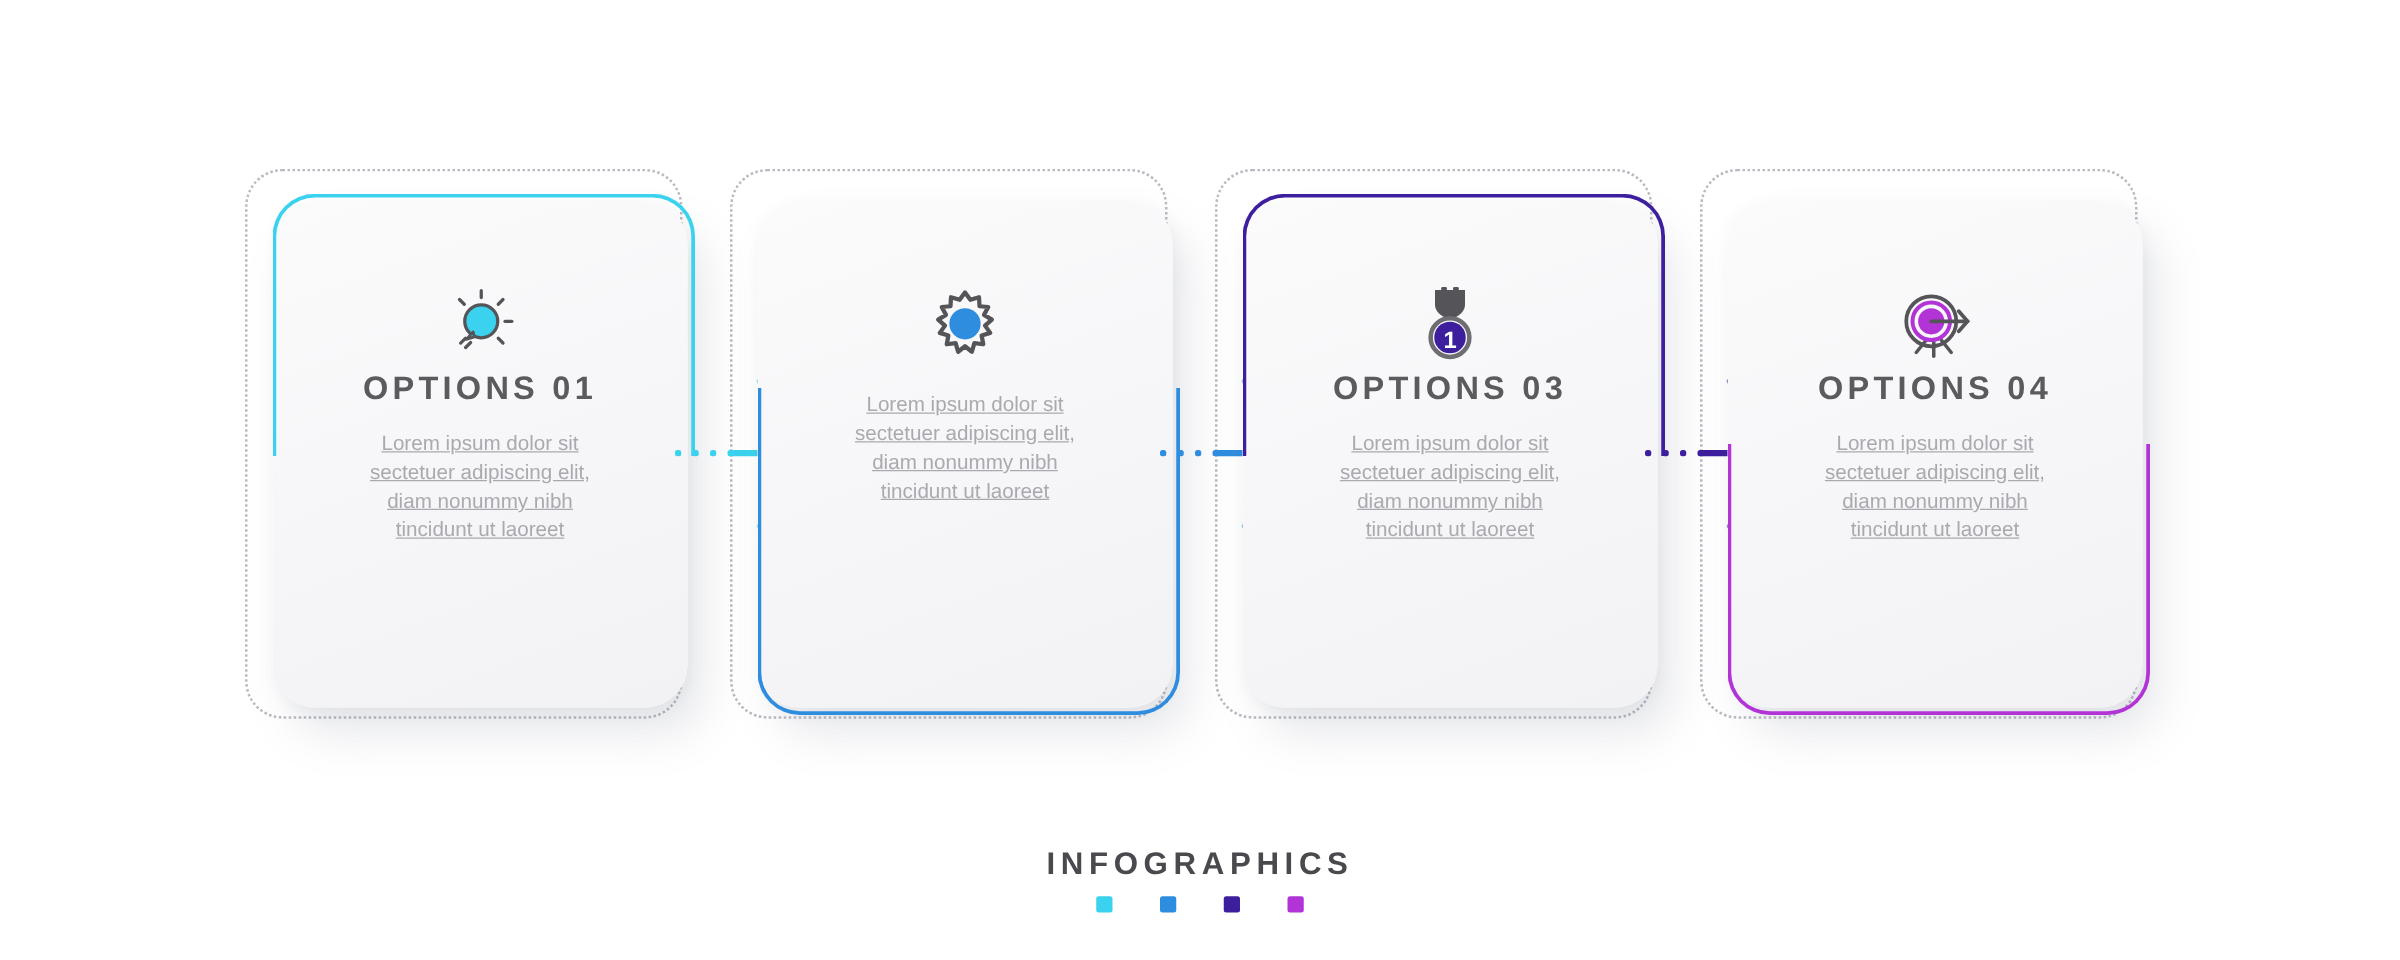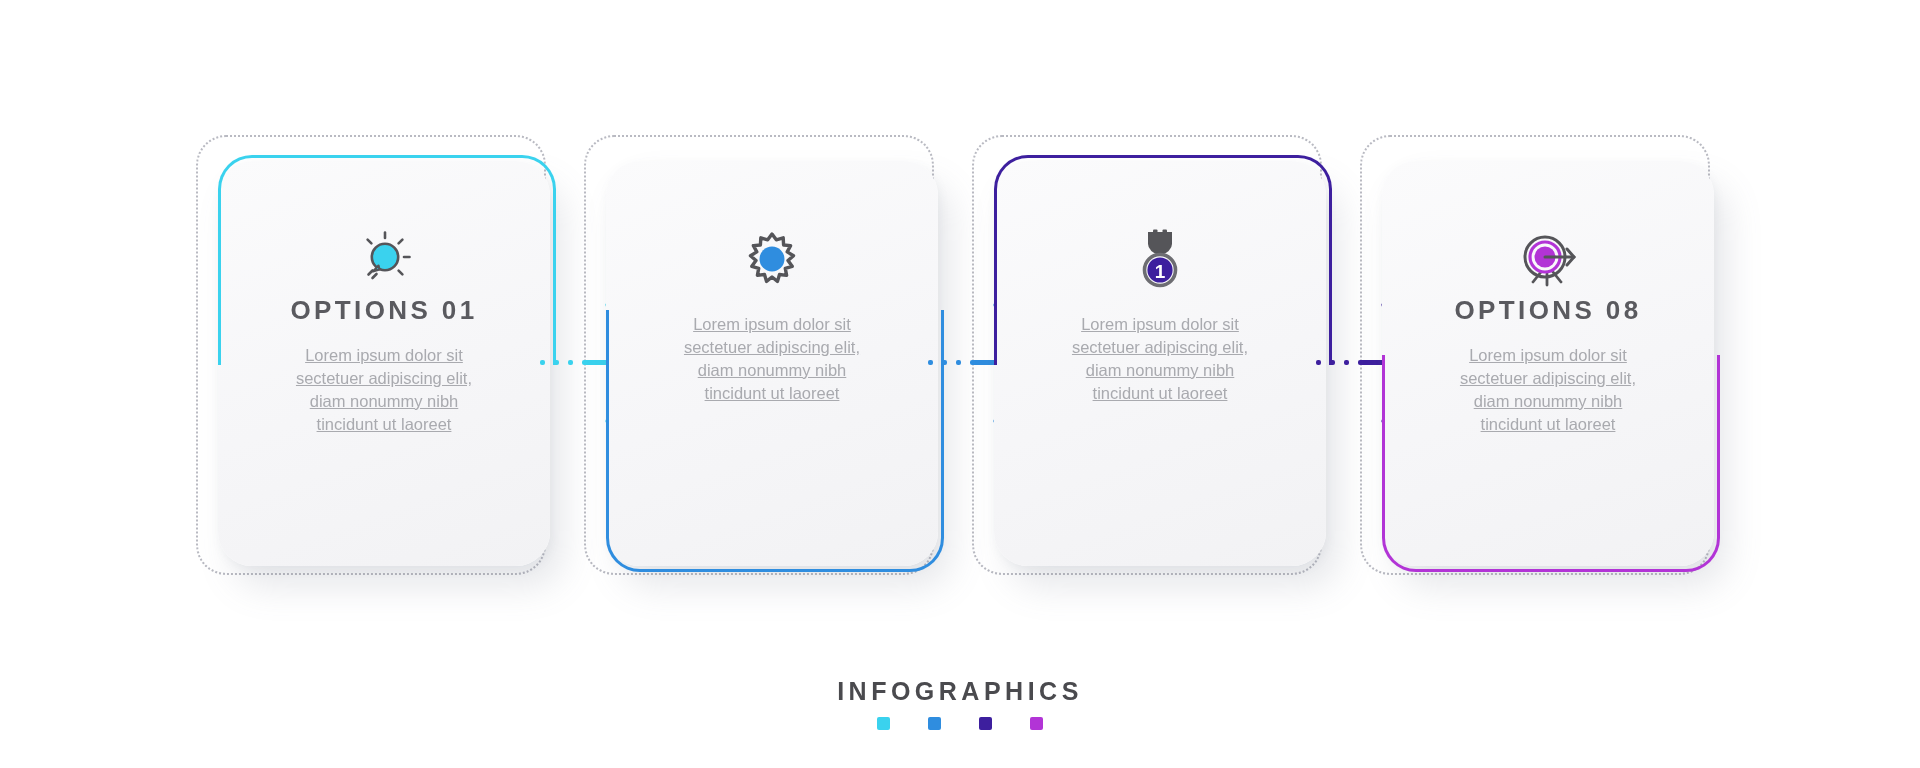--- a/index.html
+++ b/index.html
@@ -217,20 +217,21 @@
       <div class="icon-wrap">
         <svg width="58" height="62" viewBox="0 0 58 62">
           <path d="M17 4 h24 v12 q0 7 -12 12 q-12 -5 -12 -12 Z" fill="#555559"></path>
           <rect x="22" y="1.5" width="4.5" height="4" rx="1" fill="#555559"></rect>
           <rect x="31.5" y="1.5" width="4.5" height="4" rx="1" fill="#555559"></rect>
           <circle cx="29" cy="42" r="15.5" fill="none" stroke="#6d6d72" stroke-width="3.6"></circle>
           <circle cx="29" cy="42" r="12.6" fill="#3d1f9e"></circle>
           <text x="29" y="50" text-anchor="middle" font-family="Liberation Sans, sans-serif" font-size="19" font-weight="700" fill="#ffffff">1</text>
         </svg>
       </div>
+      <div class="card-title">OPTIONS 03</div>
       <div class="card-desc" style="margin-top:18px;">
         <span>Lorem ipsum dolor sit</span>
         <span>sectetuer adipiscing elit,</span>
         <span>diam nonummy nibh</span>
         <span>tincidunt ut laoreet</span>
       </div>
     </div>
   </div>
 
   <div class="accent" style="left:994px; top:155px; width:338px; height:210px;
@@ -263,21 +264,21 @@
           </g>
           <circle cx="28" cy="27" r="20" fill="none" stroke="#555559" stroke-width="3"></circle>
           <circle cx="28" cy="27" r="15" fill="none" stroke="#b234d6" stroke-width="3.2"></circle>
           <circle cx="28" cy="27" r="10.5" fill="#b234d6"></circle>
           <g stroke="#555559" stroke-width="3" stroke-linecap="round" fill="none">
             <line x1="28" y1="27" x2="57" y2="27"></line>
             <path d="M50 19 L57 27 L50 35"></path>
           </g>
         </svg>
       </div>
-      <div class="card-title">OPTIONS 08</div>
+      <div class="card-title">OPTIONS 04</div>
       <div class="card-desc" style="margin-top:18px;">
         <span>Lorem ipsum dolor sit</span>
         <span>sectetuer adipiscing elit,</span>
         <span>diam nonummy nibh</span>
         <span>tincidunt ut laoreet</span>
       </div>
     </div>
   </div>
 
   <div class="accent" style="left:1382px; top:355px; width:338px; height:217px;

